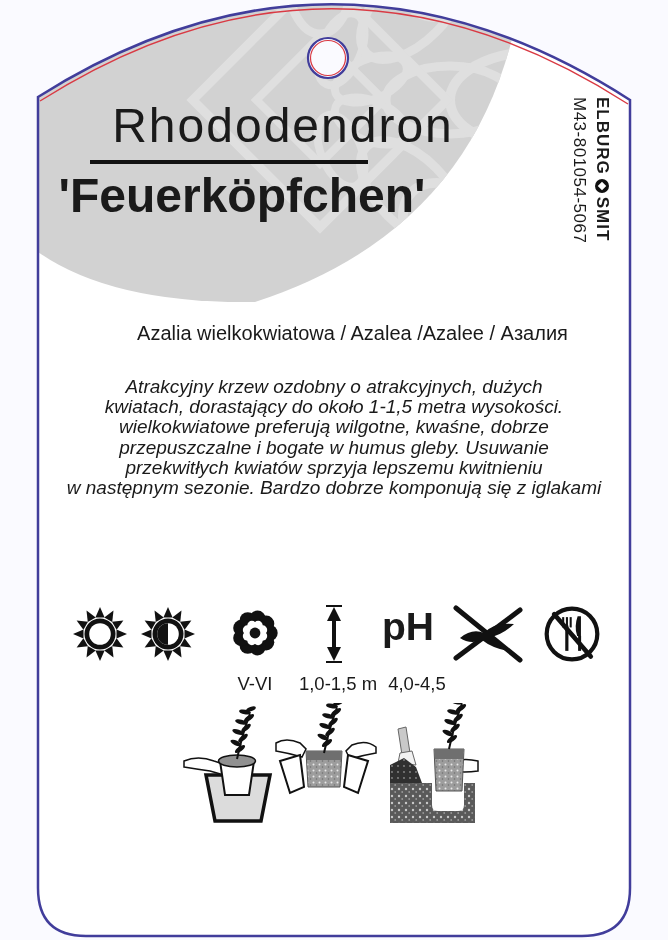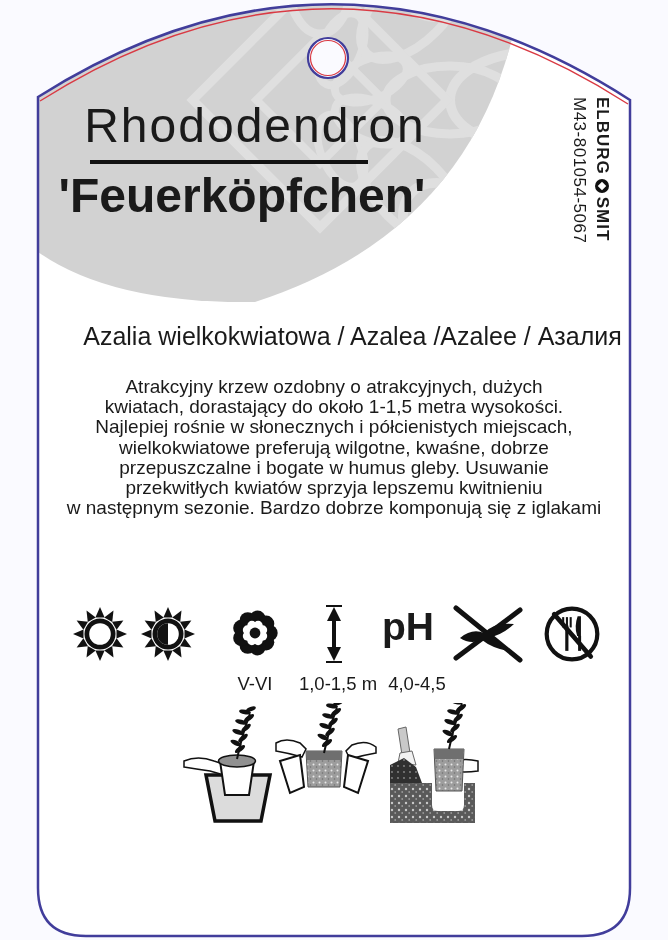--- a/index.html
+++ b/index.html
@@ -1,34 +1,34 @@
 <!DOCTYPE html>
 <html><head>
 <meta charset="utf-8">
 <style>
   html,body{margin:0;padding:0;background:#fafaff;}
   .page{position:relative;width:668px;height:940px;background:#fafaff;overflow:hidden;
         font-family:"Liberation Sans", sans-serif;color:#1a1a1a;}
   .card-svg{position:absolute;left:0;top:0;}
   .abs{position:absolute;}
   .genus{left:40px;top:102px;width:430px;text-align:center;font-size:48px;font-weight:400;
-         letter-spacing:2px;line-height:1;}
+         letter-spacing:2px;line-height:1;padding-left:28px;}
   .title-divider{left:90px;top:160px;width:278px;height:4px;background:#121212;}
   .cultivar{left:30px;top:170px;width:424px;text-align:center;font-size:48px;font-weight:700;
             line-height:1.1;}
   .side-text{left:612px;top:97px;transform:rotate(90deg);transform-origin:0 0;white-space:nowrap;}
   .side-brand{font-size:17px;font-weight:700;letter-spacing:1px;line-height:19px;}
   .side-code{font-size:17px;font-weight:400;letter-spacing:0.5px;line-height:19px;margin-top:4px;}
   .logo-dot{display:inline-block;width:14px;height:14px;border-radius:50%;background:#111;
             margin:0 4px;vertical-align:-2px;position:relative;}
   .logo-dot::after{content:"";position:absolute;left:4px;top:4px;width:6px;height:6px;
             background:#fff;transform:rotate(45deg);}
-  .subtitle{left:38px;top:322px;width:629px;text-align:center;font-size:25px;font-weight:400;}
+  .subtitle{left:38px;top:322px;width:629px;text-align:center;font-size:20px;font-weight:400;}
   .description{left:48px;top:377px;width:572px;text-align:center;}
-  .description div{white-space:pre;font-size:19px;line-height:20.2px;}
+  .description div{white-space:pre;font-size:19px;line-height:20.2px;font-style:italic;}
   .icon{position:absolute;}
   .ph-text{left:382px;top:607px;width:64px;text-align:left;font-size:39px;font-weight:700;
            line-height:1;}
   .attr-label{position:absolute;top:673px;text-align:center;font-size:18.5px;font-weight:400;}
   .lab-bloom{left:222px;width:66px;}
   .lab-height{left:296px;width:84px;}
   .lab-ph{left:380px;width:74px;text-align:center;}
   .pictos{position:absolute;left:180px;top:703px;}
 </style>
 </head>
@@ -82,21 +82,20 @@
   <div class="abs side-text">
     <div class="side-brand"><span>ELBURG</span><span class="logo-dot"></span><span>SMIT</span></div>
     <div class="side-code">M43-801054-5067</div>
   </div>
 
   <div class="abs subtitle">Azalia wielkokwiatowa / Azalea /Azalee / Азалия</div>
 
   <div class="abs description">
     <div>Atrakcyjny krzew ozdobny o atrakcyjnych, dużych</div>
     <div>kwiatach, dorastający do około 1-1,5 metra wysokości.</div>
-    <div>Najlepiej rośnie w słonecznych i półcienistych miejscach,</div>
     <div>wielkokwiatowe preferują wilgotne, kwaśne, dobrze</div>
     <div>przepuszczalne i bogate w humus gleby. Usuwanie</div>
     <div>przekwitłych kwiatów sprzyja lepszemu kwitnieniu</div>
     <div>w następnym sezonie. Bardzo dobrze komponują się z iglakami</div>
   </div>
 
   <svg class="icon" style="left:72px;top:606px" width="56" height="56" viewBox="0 0 56 56">
     <g fill="#111">
       <polygon points="28,1 23.4,11.5 32.6,11.5"></polygon>
       <polygon points="28,1 23.4,11.5 32.6,11.5" transform="rotate(30 28 28)"></polygon>

